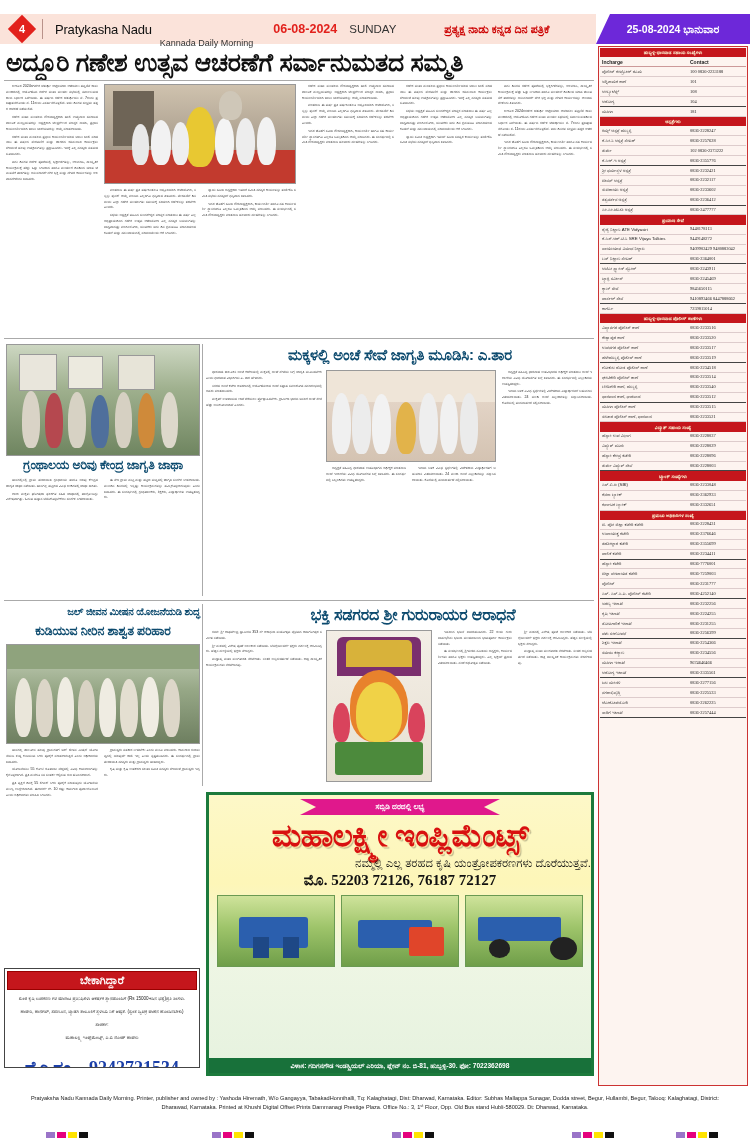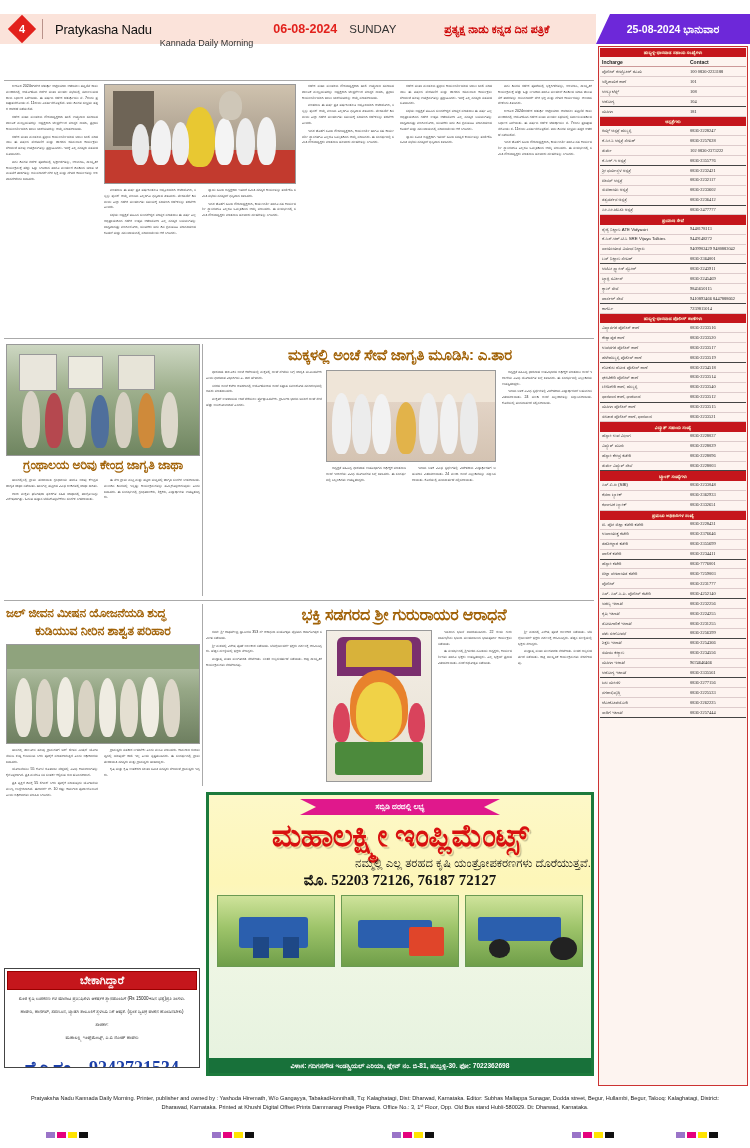--- a/index.html
+++ b/index.html
@@ -57,21 +57,21 @@
   .col-text p { margin-bottom:2px; text-indent:6px; }
 
   .photo {
     position:absolute; overflow:hidden;
     background:#b9b0a2; border:1px solid #999;
   }
   .ph-sky   { position:absolute; inset:0; }
   .blob { position:absolute; border-radius:50% 50% 40% 40%; }
 
   .sub-head {
-    position:absolute; font-weight:bold; color:#a16207; white-space:nowrap;
+    position:absolute; font-weight:bold; color:#0c4a6e; white-space:nowrap;
     letter-spacing:-0.2px;
   }
 
   
   .sidebar {
     position:absolute; left:598px; top:46px; width:150px; height:1040px;
     border:1px solid #c33; background:#fdf4f0; padding:1px;
     overflow:hidden;
   }
   .dir-head {
@@ -164,20 +164,23 @@
       <div class="mast-rule"></div>
       <div class="mast-title">Pratykasha Nadu</div>
       <div class="mast-sub">Kannada Daily Morning</div>
       <div class="mast-date">06-08-2024</div>
       <div class="mast-day">SUNDAY</div>
       <div class="mast-kn">ಪ್ರತ್ಯಕ್ಷ ನಾಡು ಕನ್ನಡ ದಿನ ಪತ್ರಿಕೆ</div>
     </div>
     <div class="mast-right">25-08-2024 ಭಾನುವಾರ</div>
   </div>
 
+  <div class="headline-band">
+    <div class="headline">ಅದ್ದೂರಿ ಗಣೇಶ ಉತ್ಸವ ಆಚರಣೆಗೆ ಸರ್ವಾನುಮತದ ಸಮ್ಮತಿ</div>
+  </div>
   <div class="divider-h" style="left:4px; top:80px; width:590px;"></div>
 
   <div class="col-text" style="left:6px; top:84px; width:92px; height:248px;">
     <p>ಬೀರೂರ 2024ರಗಣೇಶ ಚತುರ್ಥಿ ಆಚ್ಚರಿಯಾಗಿ ಆಚರಿಸಲು ಪಟ್ಟಣಿಸೆ ರಾಮಮಂದಿರದಲ್ಲಿ ಆಯೋಜಿಸಿದ ಗಣೇಶ ಮಹಾ ಮಂಡಲ ಸಭೆಯಲ್ಲಿ ಸರ್ವಾನುಮತದಿಂದ ನಿರ್ಧಾರ ಸಿದೇಯಿತು. ಈ ವರ್ಷದ ಗಣೇಶ ಚತುರ್ಥಿಯು ಸೆ. 7ರಂದು ಪ್ರತಿಷ್ಠಾಪನೆಗೊಂಡು ಸೆ. 11ರಂದು ವಿಸರ್ಜನೆಗೊಳ್ಳಲಿದೆ. ಐದು ದಿನಗಳ ಸಂಭ್ರಮ ಹತ್ತರ ಆಚರಣೆ ನಡೆಯಲಿದೆ.</p>
     <p>ಗಣೇಶ ಮಹಾ ಮಂಡಲದ ಗೌರವಾಧ್ಯಕ್ಷರಾಗಿ ಹಾಲಿ ಉಪ್ಪುವಾರಿ ಸಮಾಜದ ತಾಲೂಕ ಮಂಡ್ರಿಯವರನ್ನು ಅಧ್ಯಕ್ಷರಾಗಿ ಚಂದ್ರಶೇಖರ ಮಾಸ್ತರ ನಾದಗಿ, ಪ್ರಧಾನ ಕಾರ್ಯದರ್ಶಿಯಾಗಿ ಬಾಬು ಬಾಲೆಯವರನ್ನು ಆಯ್ಕೆ ಮಾಡಲಾಯಿತು.</p>
     <p>ಗಣೇಶ ಮಹಾ ಮಂಡಲದ ಪ್ರಧಾನ ಕಾರ್ಯದರ್ಶಿಯಾದ ಬಾಬು ಬಾಲಿ ಮಾತನಾಡಿ ಈ ವರ್ಷದ ಮೆರವಣಿಗೆ ಮತ್ತು ಜಾಗರದ ರಸಮಂಜರಿ ಕಾರ್ಯಕ್ರಮ ಸೇರಿದಂತೆ ಹಲವು ಉಪಕ್ರಮಗಳನ್ನು ಪ್ರಸ್ತಾಪಿಸಿದರು. ಇದಕ್ಕೆ ಎಲ್ಲ ಸದಸ್ಯರು ಸಹಮತ ಸೂಚಿಸಿದರು.</p>
     <p>ಐದು ದಿನಗಳ ಗಣೇಶ ಪೂಜೆಯಲ್ಲಿ ಭಕ್ತಿಗೀತೆಗಳನ್ನು, ಆಲಮಾಸಿ, ಸಾಂಸ್ಕೃತಿಕ ಕಾರ್ಯಕ್ರಮಕ್ಕೆ ಹೆಚ್ಚು ಒತ್ತು ನೀಡಿರಾದ ಹಾಗೂ ಮಂಡಲಗೆ ದಿನದಿಂದ ಯಾವ ಚಟುವಟಿಕೆ ಪಾಠಗಳನ್ನು ಅನುಮಾದರೇ ದೇಶ ಭಕ್ತಿ ಮತ್ತು ದೇವರ ಕಾರ್ಯಗಳನ್ನು ಆಲವಾಸದೇತೆಂದು ತಿಳಿಸಿದರು.</p>
   </div>
 
   <div class="photo" style="left:104px; top:84px; width:192px; height:100px;">
@@ -266,21 +269,21 @@
   <div class="col-text" style="left:412px; top:466px; width:84px; height:126px;">
     <p>ಇದಾದ ಬಳಿಕ ವಿವಿಧ ಸ್ಪರ್ಧೆಗಳಲ್ಲಿ ವಿಜೇತರಾದ ವಿದ್ಯಾರ್ಥಿಗಳಿಗೆ ಬಹುಮಾನ ವಿತರಿಸಲಾಯಿತು. 24 ಮಂದಿ ಅಂಚೆ ಸಿಬ್ಬಂದಿಗಳನ್ನು ಸನ್ಮಾನಿಸಲಾಯಿತು. ಕೊನೆಯಲ್ಲಿ ವಂದನಾರ್ಪಣೆ ಸಲ್ಲಿಸಲಾಯಿತು.</p>
   </div>
   <div class="col-text" style="left:502px; top:370px; width:90px; height:222px;">
     <p>ಅಧ್ಯಕ್ಷತೆ ವಹಿಸಿದ್ದ ಧಾರವಾಡ ಉಪವಿಭಾಗದ ಅಧೀಕ್ಷಕ ಮಾತನಾಡಿ ಅಂಚೆ ಇಲಾಖೆಯ ವಿವಿಧ ಯೋಜನೆಗಳ ಬಗ್ಗೆ ತಿಳಿಸಿದರು. ಈ ಸಂದರ್ಭದಲ್ಲಿ ಸಿಬ್ಬಂದಿಗಳು ಉಪಸ್ಥಿತರಿದ್ದರು.</p>
     <p>ಇದಾದ ಬಳಿಕ ವಿವಿಧ ಸ್ಪರ್ಧೆಗಳಲ್ಲಿ ವಿಜೇತರಾದ ವಿದ್ಯಾರ್ಥಿಗಳಿಗೆ ಬಹುಮಾನ ವಿತರಿಸಲಾಯಿತು. 24 ಮಂದಿ ಅಂಚೆ ಸಿಬ್ಬಂದಿಗಳನ್ನು ಸನ್ಮಾನಿಸಲಾಯಿತು. ಕೊನೆಯಲ್ಲಿ ವಂದನಾರ್ಪಣೆ ಸಲ್ಲಿಸಲಾಯಿತು.</p>
   </div>
 
   <div class="divider-h" style="left:4px; top:600px; width:590px;"></div>
 
-  <div class="sub-head" style="left:6px; top:606px; width:194px; font-size:12px; text-align:left;">ಜಲ್ ಜೀವನ ಮೀಷನ ಯೋಜನೆಯಡಿ ಶುದ್ಧ</div>
+  <div class="sub-head" style="left:6px; top:606px; width:194px; font-size:10px; text-align:right;">ಜಲ್ ಜೀವನ ಮೀಷನ ಯೋಜನೆಯಡಿ ಶುದ್ಧ</div>
   <div class="sub-head" style="left:6px; top:624px; width:194px; font-size:12.5px; text-align:center;">ಕುಡಿಯುವ ನೀರಿನ ಶಾಶ್ವತ ಪರಿಹಾರ</div>
   <div class="photo" style="left:6px; top:644px; width:194px; height:100px;">
     <div class="ph-sky" style="background:linear-gradient(180deg,#c9d3bd 0%,#97a887 45%,#6e7f60 100%);"></div>
     <div style="position:absolute;left:0;right:0;top:0;height:24%;background:#8fa37d;"></div>
     <div class="blob" style="left:4%;top:34%;width:9%;height:60%;background:#eae6da;"></div>
     <div class="blob" style="left:15%;top:35%;width:9%;height:59%;background:#dcd6c8;"></div>
     <div class="blob" style="left:26%;top:33%;width:9%;height:61%;background:#efece2;"></div>
     <div class="blob" style="left:37%;top:36%;width:9%;height:58%;background:#d9d3c4;"></div>
     <div class="blob" style="left:48%;top:34%;width:9%;height:60%;background:#efece2;"></div>
     <div class="blob" style="left:59%;top:35%;width:9%;height:59%;background:#e4dfd1;"></div>
@@ -291,21 +294,21 @@
     <p>ಹಾನಗಲ್ಲ ತಾಲೂಕಿನ ಹಲವು ಗ್ರಾಮಗಳಿಗೆ ಜಲ್ ಜೀವನ ಮಿಷನ್ ಯೋಜನೆಯಡಿ ಶುದ್ಧ ಕುಡಿಯುವ ನೀರು ಪೂರೈಕೆ ಮಾಡಲಾಗುತ್ತಿದೆ ಎಂದು ಅಧಿಕಾರಿಗಳು ತಿಳಿಸಿದರು.</p>
     <p>ಯೋಜನೆಯಡಿ 55 ಕೋಟಿ ರೂಪಾಯಿ ವೆಚ್ಚದಲ್ಲಿ ವಿವಿಧ ಕಾಮಗಾರಿಗಳನ್ನು ಕೈಗೊಳ್ಳಲಾಗಿದೆ. ಪ್ರತಿ ಮನೆಗೂ ನಳ ಸಂಪರ್ಕ ಕಲ್ಪಿಸುವ ಗುರಿ ಹೊಂದಲಾಗಿದೆ.</p>
     <p>ಪ್ರತಿ ವ್ಯಕ್ತಿಗೆ ದಿನಕ್ಕೆ 55 ಲೀಟರ್ ನೀರು ಪೂರೈಕೆ ಮಾಡುವುದು ಯೋಜನೆಯ ಮುಖ್ಯ ಉದ್ದೇಶವಾಗಿದೆ. ಈಗಾಗಲೇ ಶೇ. 10 ರಷ್ಟು ಕಾಮಗಾರಿ ಪೂರ್ಣಗೊಂಡಿದೆ ಎಂದು ಅಧಿಕಾರಿಗಳು ಮಾಹಿತಿ ನೀಡಿದರು.</p>
   </div>
   <div class="col-text" style="left:104px; top:748px; width:96px; height:214px;">
     <p>ಗ್ರಾಮಸ್ಥರು ಸಹಕಾರ ನೀಡಬೇಕು ಎಂದು ಮನವಿ ಮಾಡಿದರು. ಕಾಮಗಾರಿ ಗುಣಮಟ್ಟದಲ್ಲಿ ಯಾವುದೇ ರಾಜಿ ಇಲ್ಲ ಎಂದು ಸ್ಪಷ್ಟಪಡಿಸಿದರು. ಈ ಸಂದರ್ಭದಲ್ಲಿ ಗ್ರಾಮ ಪಂಚಾಯಿತಿ ಸದಸ್ಯರು ಮತ್ತು ಗ್ರಾಮಸ್ಥರು ಹಾಜರಿದ್ದರು.</p>
     <p>ಕೃಷಿ ಮತ್ತು ಕೃಷಿ ಉಪಕರಣ ಸಲಹಾ ಸಮಿತಿ ಸದಸ್ಯರು ಸೇರಿದಂತೆ ಗ್ರಾಮಸ್ಥರು ಇದ್ದರು.</p>
   </div>
 
   <div class="divider-v" style="left:202px; top:604px; height:182px;"></div>
-  <div class="sub-head" style="left:210px; top:606px; width:388px; font-size:16px; text-align:center;">ಭಕ್ತಿ ಸಡಗರದ ಶ್ರೀ ಗುರುರಾಯರ ಆರಾಧನೆ</div>
+  <div class="sub-head" style="left:219px; top:606px; width:388px; font-size:16px; text-align:center;">ಭಕ್ತಿ ಸಡಗರದ ಶ್ರೀ ಗುರುರಾಯರ ಆರಾಧನೆ</div>
   <div class="col-text" style="left:206px; top:630px; width:116px; height:152px;">
     <p>ಗದಗ: ಶ್ರೀ ರಾಘವೇಂದ್ರ ಸ್ವಾಮಿಗಳ 353 ನೇ ಆರಾಧನಾ ಮಹೋತ್ಸವ ವೈಭವದ ರಾಜಗೋಪುರ ಸಮೀಪ ನಡೆಯಿತು.</p>
     <p>ಶ್ರೀ ಮಠದಲ್ಲಿ ವಿಶೇಷ ಪೂಜೆ ಅಲಂಕಾರ ನಡೆಯಿತು. ಬೆಳಗ್ಗೆಯಿಂದಲೇ ಭಕ್ತರು ದರ್ಶನಕ್ಕೆ ಆಗಮಿಸಿದ್ದರು. ಹೆಚ್ಚಿನ ಸಂಖ್ಯೆಯಲ್ಲಿ ಭಕ್ತರು ಸೇರಿದ್ದರು.</p>
     <p>ಮಧ್ಯಾಹ್ನ ಮಹಾ ಮಂಗಳಾರತಿ ನೆರವೇರಿತು. ನಂತರ ಅನ್ನಸಂತರ್ಪಣೆ ನಡೆಯಿತು. ರಾತ್ರಿ ಸಾಂಸ್ಕೃತಿಕ ಕಾರ್ಯಕ್ರಮಗಳು ನೆರವೇರಿದವು.</p>
   </div>
   <div class="photo" style="left:326px; top:630px; width:106px; height:152px;">
     <div class="ph-sky" style="background:linear-gradient(180deg,#f3eee6 0%,#e7e0d2 100%);"></div>
     <div style="position:absolute;left:10%;top:4%;width:80%;height:26%;background:#7a2f6e;border-radius:6px 6px 0 0;"></div>
     <div style="position:absolute;left:18%;top:6%;width:64%;height:18%;background:#d8b23a;border-radius:5px 5px 0 0;"></div>
     <div class="blob" style="left:22%;top:26%;width:56%;height:48%;background:#e8822c;"></div>

